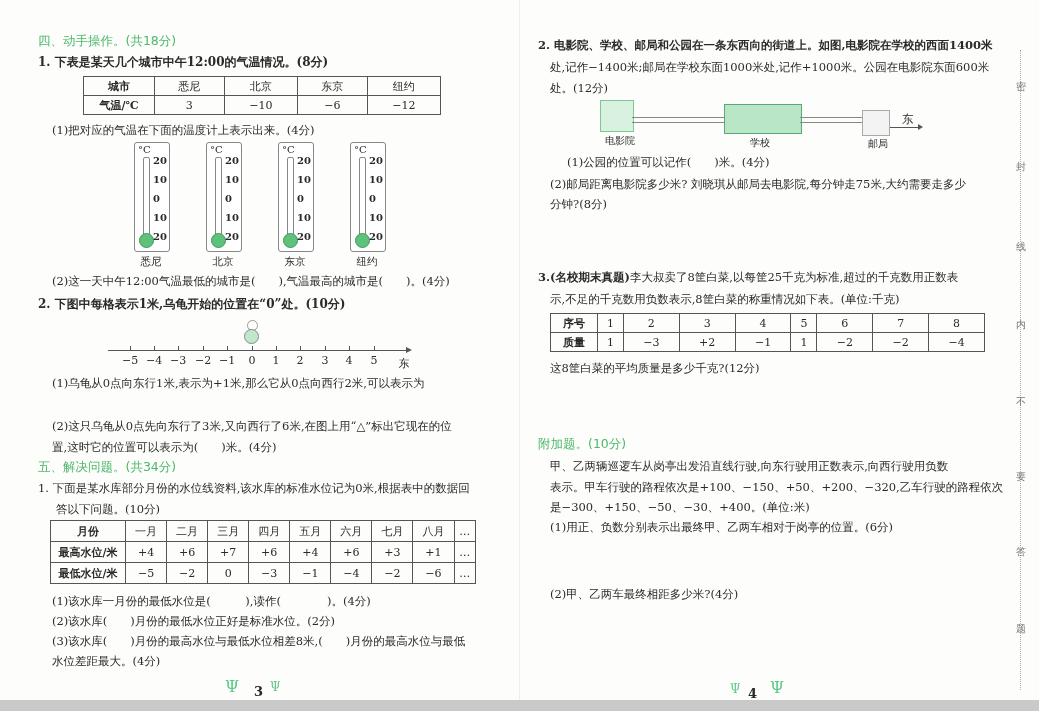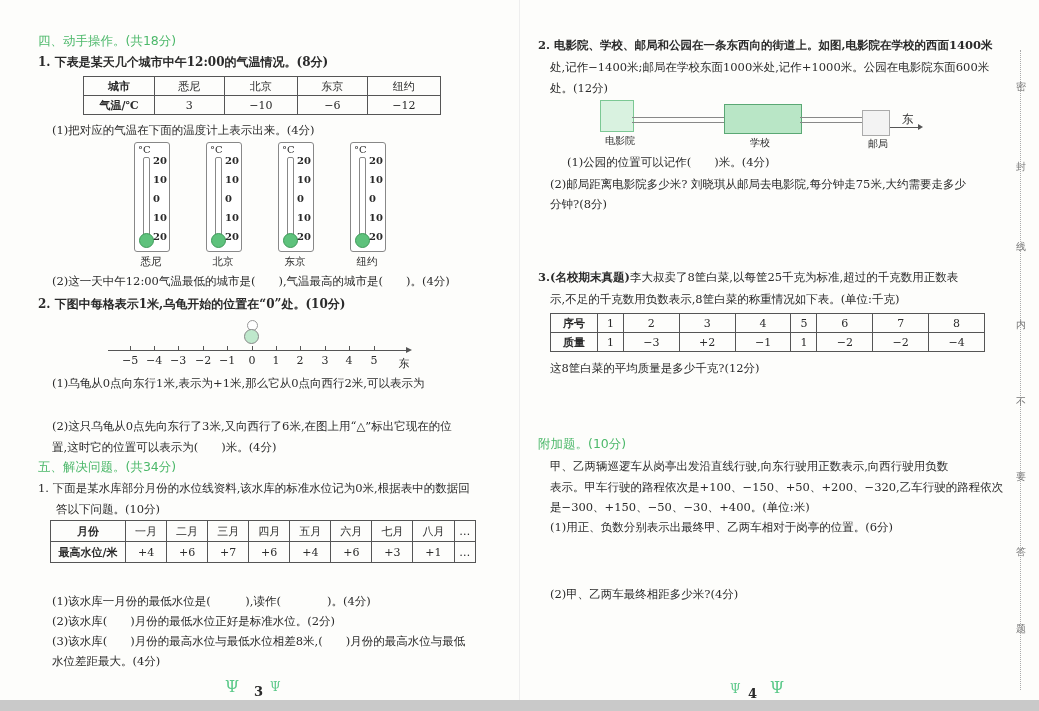--- a/index.html
+++ b/index.html
@@ -166,20 +166,32 @@
       <td>+4</td>
       <td>+6</td>
       <td>+7</td>
       <td>+6</td>
       <td>+4</td>
       <td>+6</td>
       <td>+3</td>
       <td>+1</td>
       <td>…</td>
     </tr>
+    <tr>
+      <td class="h" style="height:20px;">最低水位/米</td>
+      <td>−5</td>
+      <td>−2</td>
+      <td>0</td>
+      <td>−3</td>
+      <td>−1</td>
+      <td>−4</td>
+      <td>−2</td>
+      <td>−6</td>
+      <td>…</td>
+    </tr>
   </tbody>
     </table>
 
   <div class="abs t" style="left:52px;top:594px;">(1)该水库一月份的最低水位是(　　　),读作(　　　　)。(4分)</div>
   <div class="abs t" style="left:52px;top:614px;">(2)该水库(　　)月份的最低水位正好是标准水位。(2分)</div>
   <div class="abs t" style="left:52px;top:634px;">(3)该水库(　　)月份的最高水位与最低水位相差8米,(　　)月份的最高水位与最低</div>
   <div class="abs t" style="left:52px;top:654px;">水位差距最大。(4分)</div>
 
   <div class="palm" style="left:225px;top:677px;">Ψ</div>
   <div class="footer-num" style="left:254px;top:684px;">3</div>

